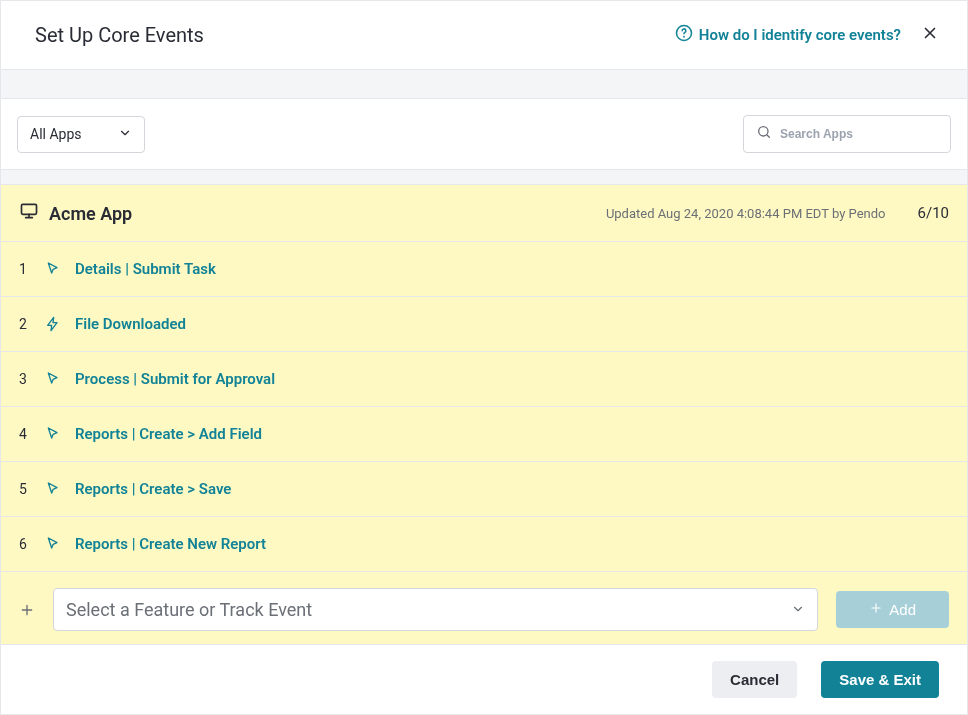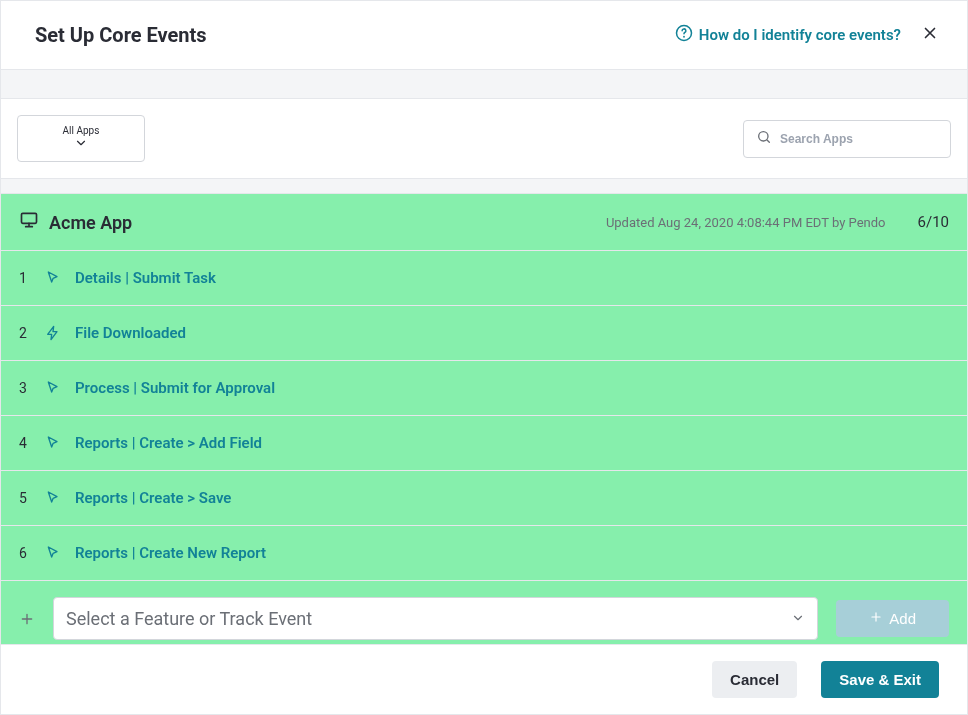--- a/index.html
+++ b/index.html
@@ -22,21 +22,21 @@
   .header {
     display: flex;
     align-items: center;
     justify-content: space-between;
     padding: 22px 28px 22px 34px;
     background: #fff;
     border-bottom: 1px solid #e5e7eb;
   }
   .header-title {
     font-size: 20px;
-    font-weight: 700;
+    font-weight: 400;
     color: #2a2c35;
   }
   .header-right {
     display: flex;
     align-items: center;
     gap: 20px;
   }
   .help-link {
     display: flex;
     align-items: center;
@@ -69,23 +69,22 @@
   .dropdown {
     display: flex;
     align-items: center;
     justify-content: space-between;
     border: 1px solid #d3d6db;
     border-radius: 4px;
     padding: 9px 12px;
     min-width: 128px;
     background: #fff;
     cursor: pointer;
-    font-size: 10px;
-    color: #2a2c35;
-    flex-direction: column;
+    font-size: 14px;
+    color: #2a2c35;
   }
   .search-wrap {
     display: flex;
     align-items: center;
     border: 1px solid #d3d6db;
     border-radius: 4px;
     padding: 8px 12px;
     width: 208px;
     background: #fff;
     gap: 8px;
@@ -93,21 +92,21 @@
   .search-wrap input {
     border: none;
     outline: none;
     font-size: 12px;
     width: 100%;
     color: #1d4ed8;
     font-weight: bold;
   }
   .search-wrap input::placeholder { color: #9ca3af; }
   .app-section {
-    background: #86efac;
+    background: #fef9c3;
     border-top: 1px solid #e5e7eb;
     border-bottom: 1px solid #e5e7eb;
     margin-top: 14px;
   }
   .app-header {
     display: flex;
     align-items: center;
     justify-content: space-between;
     padding: 16px 18px;
     border-bottom: 1px solid #e5e7eb;

